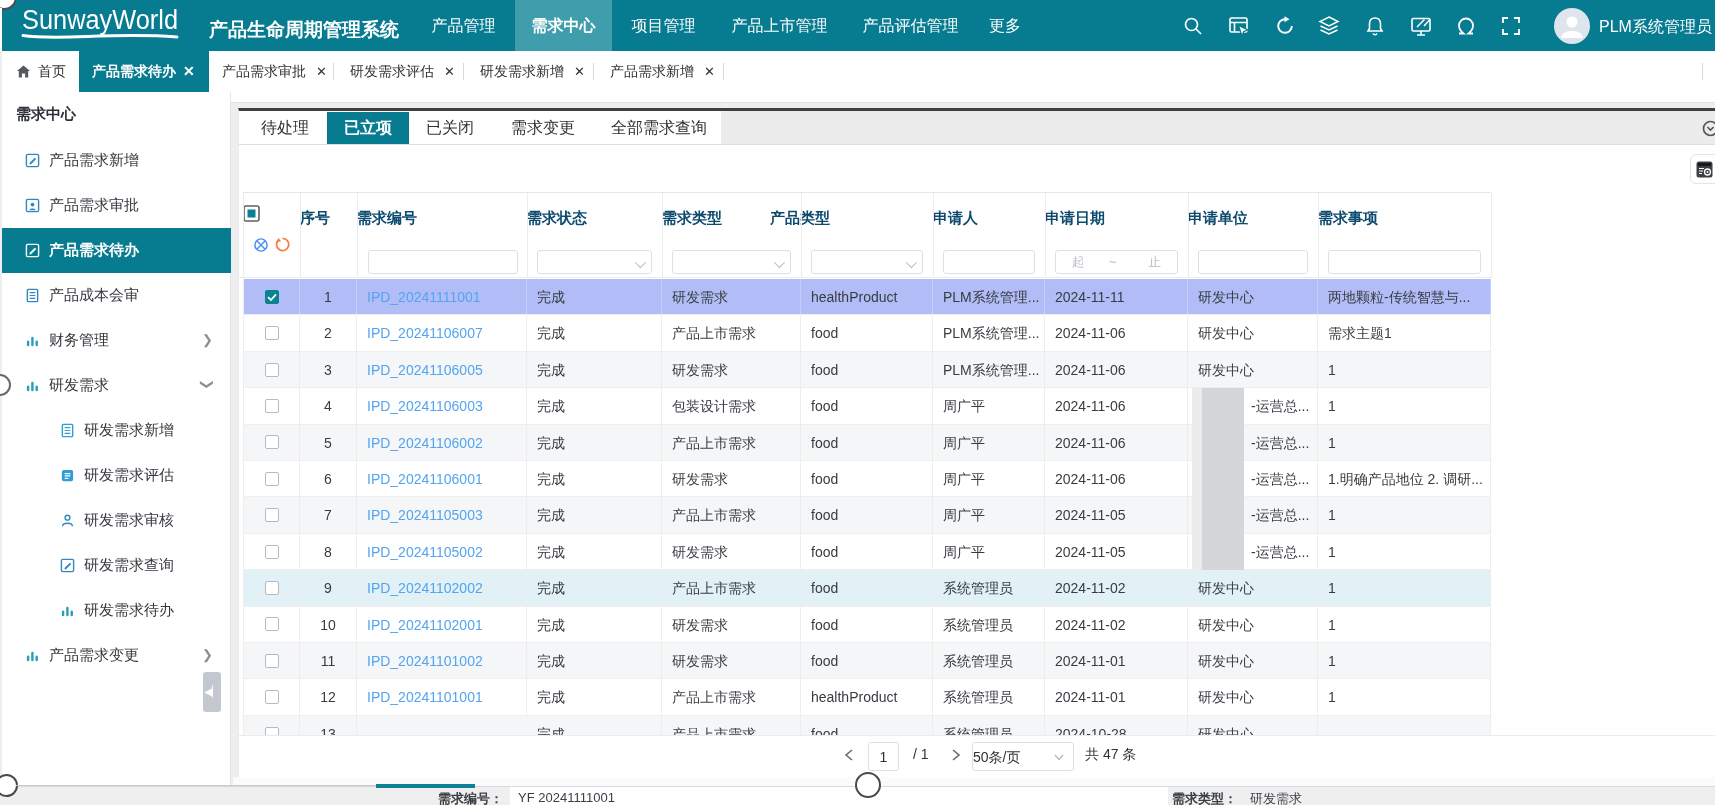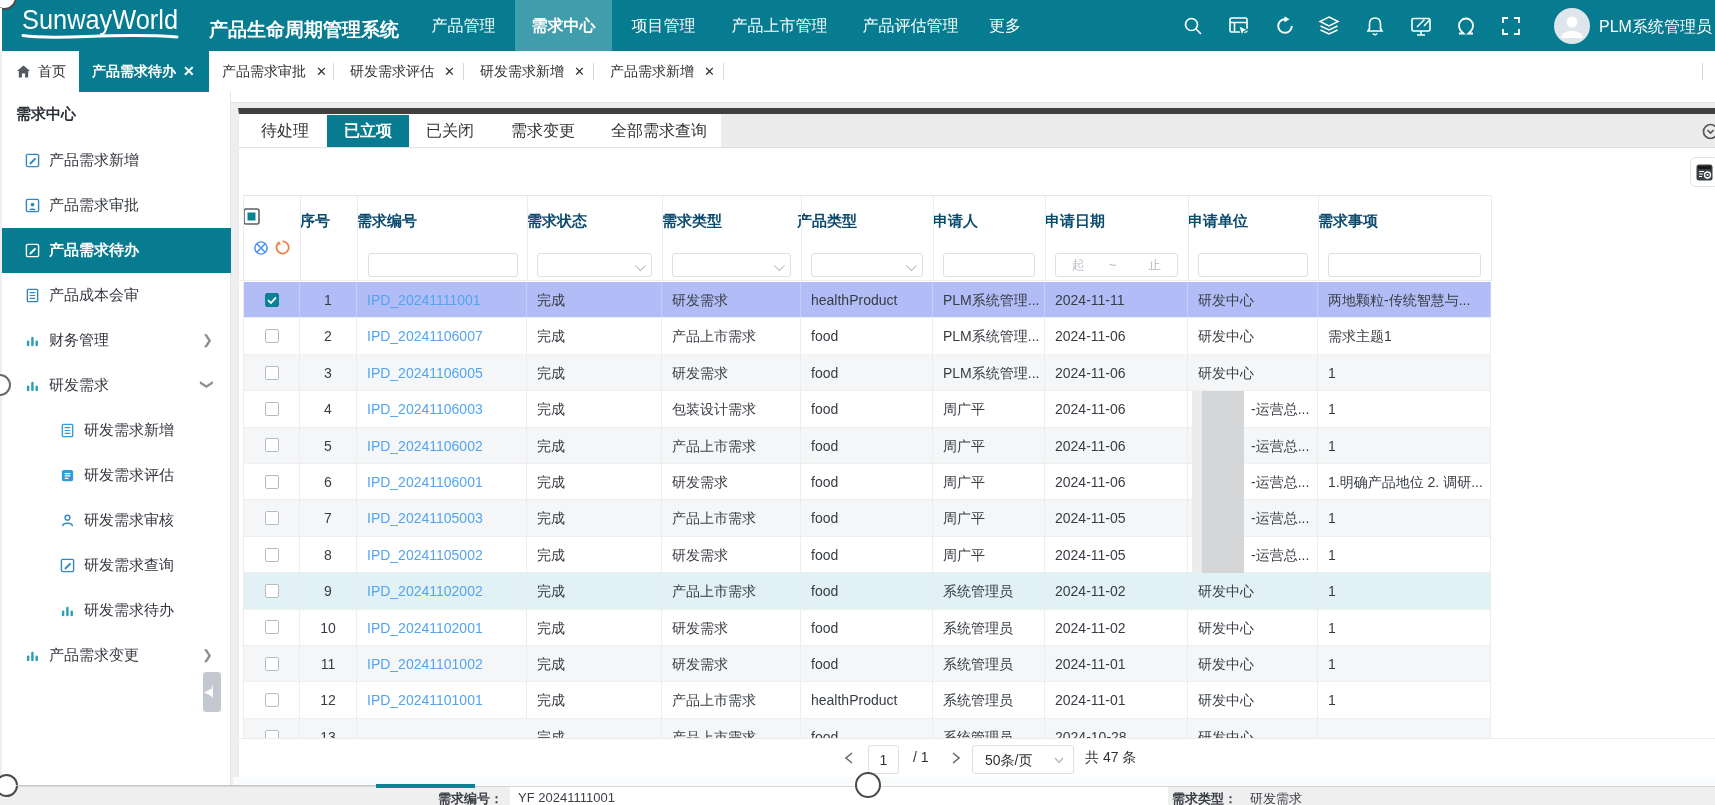--- a/index.html
+++ b/index.html
@@ -26,21 +26,21 @@
 .mi .ic { position:absolute; left:23px; top:15px; }
 .mi .tx { position:absolute; left:47px; top:13px; }
 .mi.sub .ic { left:58px; }
 .mi.sub .tx { left:82px; }
 .mi .chev { position:absolute; right:18px; top:14px; color:#8a8f99; font-size:13px; }
 #mi-active { position:absolute; left:0; top:136px; width:229px; height:45px; background:#077b90; color:#fff; font-weight:bold; font-size:15px; }
 #mi-active .ic { position:absolute; left:23px; top:15px; }
 #mi-active .tx { position:absolute; left:47px; top:13px; }
 #collapse { position:absolute; left:201px; top:580px; width:18px; height:40px; background:#c3c7cf; border-radius:3px; color:#fff; text-align:center; line-height:40px; font-size:10px; }
 
-#card { position:absolute; left:238px; top:108px; width:1477px; height:668px; background:#fff; border-top:6px solid #404040; border-left:1px solid #ebebeb; border-bottom:1px solid #ebebeb; }
+#card { position:absolute; left:238px; top:108px; width:1477px; height:668px; background:#fff; border-top:3px solid #404040; border-left:1px solid #ebebeb; border-bottom:1px solid #ebebeb; }
 .stab { position:absolute; top:1px; height:32px; line-height:32px; font-size:16px; color:#303133; }
 #stab-active { position:absolute; left:88px; top:1px; width:82px; height:32px; background:#077b90; color:#fff; text-align:center; line-height:32px; font-size:16px; font-weight:bold; }
 #stabline { position:absolute; left:0; top:33px; width:1477px; height:1px; background:#e0e0e0; }
 .thc { position:absolute; top:82px; font-size:15px; font-weight:bold; color:#0c4a6e; text-align:left; padding-top:16px; height:85px; }
 .vline { position:absolute; top:82px; width:1px; height:85px; background:#ececec; }
 .finput { position:absolute; top:139px; height:24px; background:#fff; border:1px solid #dcdfe6; border-radius:3px; }
 .fsel::after { content:""; position:absolute; right:8px; top:9px; width:7px; height:7px; border-right:1.5px solid #b4b9c2; border-bottom:1.5px solid #b4b9c2; transform:rotate(45deg) translateY(-2px); }
 .tr { position:absolute; left:4px; width:1248px; height:36.4px; background:#fff; border-bottom:1px solid #efefef; }
 .tr.stripe { background:#f5f6f7; }
 .tr.sel { background:#b2bdf7; }
@@ -264,21 +264,21 @@
 
   <div class="abs" style="left:4px;top:81px;width:1248px;height:1px;background:#e6e6e6;"></div>
   <div class="thc" style="left:4px;width:57px;padding-top:12px;"><span class="hcb"><svg width="17" height="17" viewBox="0 0 17 17">
           <rect x="1" y="1" width="15" height="15" rx="2" fill="none" stroke="#5c6168" stroke-width="1.6"></rect>
           <rect x="4.5" y="4.5" width="8" height="8" fill="#0a8292"></rect>
         </svg></span></div>
   <div class="thc" style="left:61px;width:57px;">序号</div>
   <div class="thc" style="left:118px;width:170px;">需求编号</div>
   <div class="thc" style="left:288px;width:135px;">需求状态</div>
   <div class="thc" style="left:423px;width:139px;">需求类型</div>
-  <div class="thc" style="left:558px;width:132px;">产品类型</div>
+  <div class="thc" style="left:531px;width:132px;">产品类型</div>
   <div class="thc" style="left:694px;width:112px;">申请人</div>
   <div class="thc" style="left:806px;width:143px;">申请日期</div>
   <div class="thc" style="left:949px;width:130px;">申请单位</div>
   <div class="thc" style="left:1079px;width:173px;">需求事项</div>
   <div class="vline" style="left:4px;"></div>
   <div class="vline" style="left:61px;"></div>
   <div class="vline" style="left:118px;"></div>
   <div class="vline" style="left:288px;"></div>
   <div class="vline" style="left:423px;"></div>
   <div class="vline" style="left:562px;"></div>
@@ -471,21 +471,21 @@
 
   <div id="pgbar"></div>
   <svg class="abs" style="left:604px;top:637px;" width="12" height="14" viewBox="0 0 12 14">
       <path d="M9 2 L3 7 L9 12" fill="none" stroke="#666b73" stroke-width="1.6"></path>
     </svg>
   <div class="abs" style="left:629px;top:631px;width:31px;height:29px;border:1px solid #dcdfe6;border-radius:3px;text-align:center;line-height:29px;font-size:14px;color:#303133;">1</div>
   <div class="abs" style="left:674px;top:635px;font-size:14px;color:#303133;">/ 1</div>
   <svg class="abs" style="left:711px;top:637px;" width="12" height="14" viewBox="0 0 12 14">
       <path d="M3 2 L9 7 L3 12" fill="none" stroke="#666b73" stroke-width="1.6"></path>
     </svg>
-  <div class="abs" style="left:733px;top:631px;width:102px;height:29px;border:1px solid #dcdfe6;border-radius:3px;font-size:14px;color:#303133;padding-left:12px;line-height:29px;">50条/页<svg style="position:absolute;right:9px;top:11px;" width="10" height="7" viewBox="0 0 10 7">
+  <div class="abs" style="left:733px;top:631px;width:102px;height:29px;border:1px solid #dcdfe6;border-radius:3px;font-size:14px;color:#303133;line-height:29px;">50条/页<svg style="position:absolute;right:9px;top:11px;" width="10" height="7" viewBox="0 0 10 7">
         <path d="M1 1 L5 5.5 L9 1" fill="none" stroke="#b4b9c2" stroke-width="1.4"></path>
       </svg></div>
   <div class="abs" style="left:846px;top:635px;font-size:14px;color:#303133;">共 47 条</div>
 </div>
 
 <div class="abs" style="left:233px;top:777px;width:1482px;height:9px;background:#fafbfc;"></div>
 <div id="bpanel"></div>
 <div class="abs" style="left:376px;top:784px;width:99px;height:3.5px;background:#0d8294;"></div>
 <div class="abs" style="left:510px;top:787px;width:658px;height:18px;background:#fff;"></div>
 <div class="abs" style="left:438px;top:790px;font-size:13px;font-weight:bold;color:#3a3e45;">需求编号：</div>

